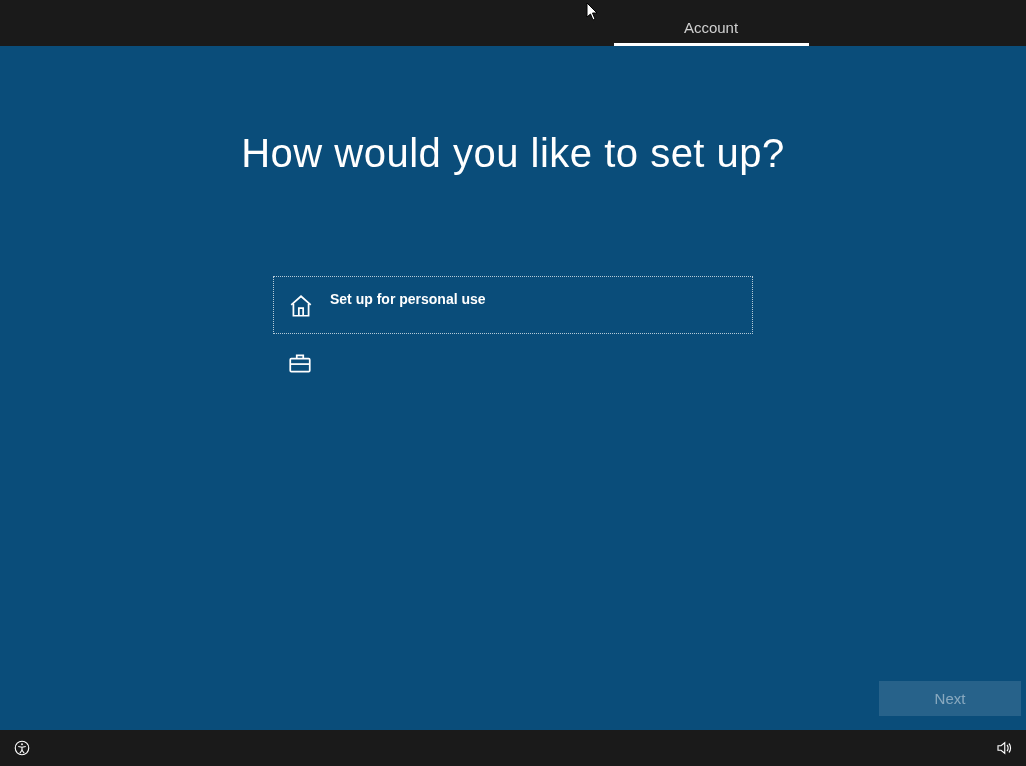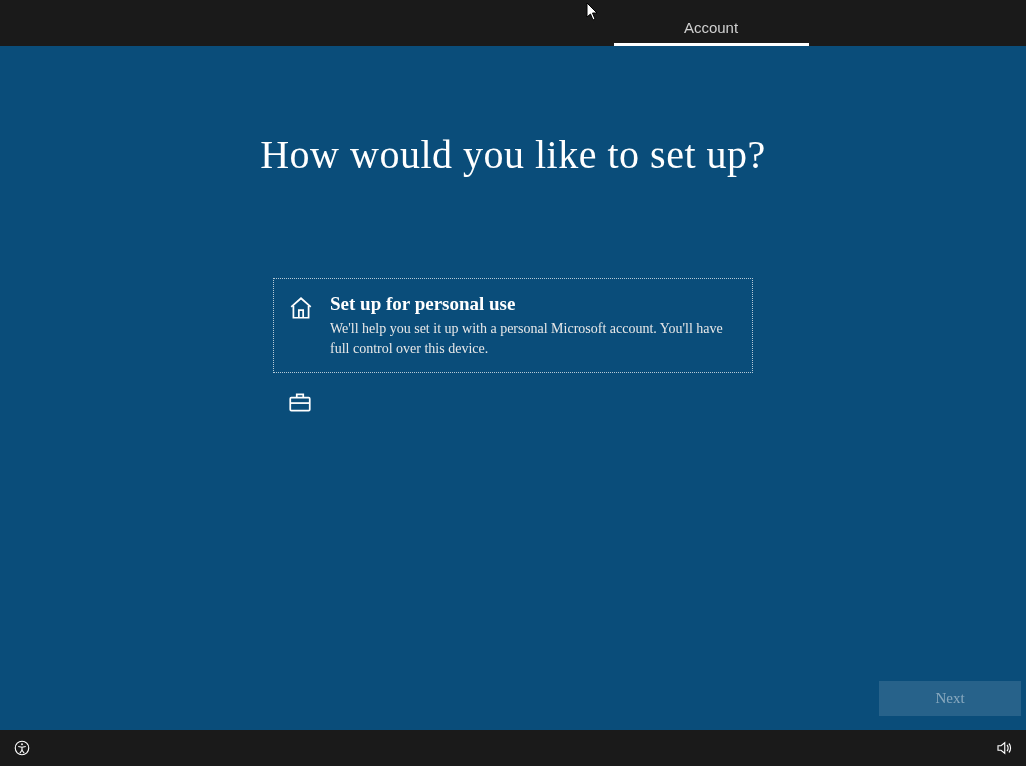--- a/index.html
+++ b/index.html
@@ -46,21 +46,20 @@
       height: 3px;
       background: #ffffff;
     }
     .content-area {
       position: absolute;
       top: 46px;
       left: 0;
       right: 0;
       bottom: 36px;
       background: #0a4d7a;
-      font-family: Liberation Serif, serif;
     }
     .title {
       text-align: center;
       font-weight: 300;
       font-size: 40px;
       margin-top: 85px;
       letter-spacing: 0.5px;
     }
     .options {
       width: 480px;
@@ -87,21 +86,21 @@
       stroke: #ffffff;
       fill: none;
       stroke-width: 1.6;
     }
     .option-text {
       flex: 1;
       padding-left: 8px;
     }
     .option-title {
       font-weight: 600;
-      font-size: 19px;
+      font-size: 14px;
       margin-bottom: 4px;
     }
     .option-desc {
       font-size: 14px;
       line-height: 1.4;
       color: #e8e8e8;
       font-weight: 400;
     }
     .next-btn {
       position: absolute;
@@ -169,21 +168,20 @@
     <div class="option selected">
       <div class="option-icon">
         <svg viewBox="0 0 24 24">
           <path d="M3 11 L12 3 L21 11"></path>
           <path d="M5 10 V21 H19 V10"></path>
           <path d="M10 21 V14 H14 V21"></path>
         </svg>
       </div>
       <div class="option-text">
         <div class="option-title">Set up for personal use</div>
-        <div class="option-desc">We'll help you set it up with a personal Microsoft account. You'll have full control over this device.</div>
       </div>
     </div>
 
     <div class="option">
       <div class="option-icon">
         <svg viewBox="0 0 24 24">
           <rect x="3" y="8" width="18" height="12" rx="1"></rect>
           <path d="M9 8 V5 H15 V8"></path>
           <path d="M3 13 H21"></path>
         </svg>

